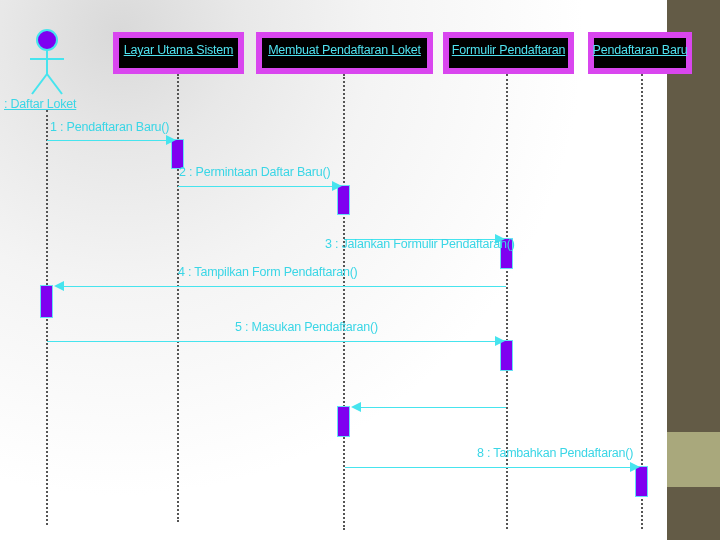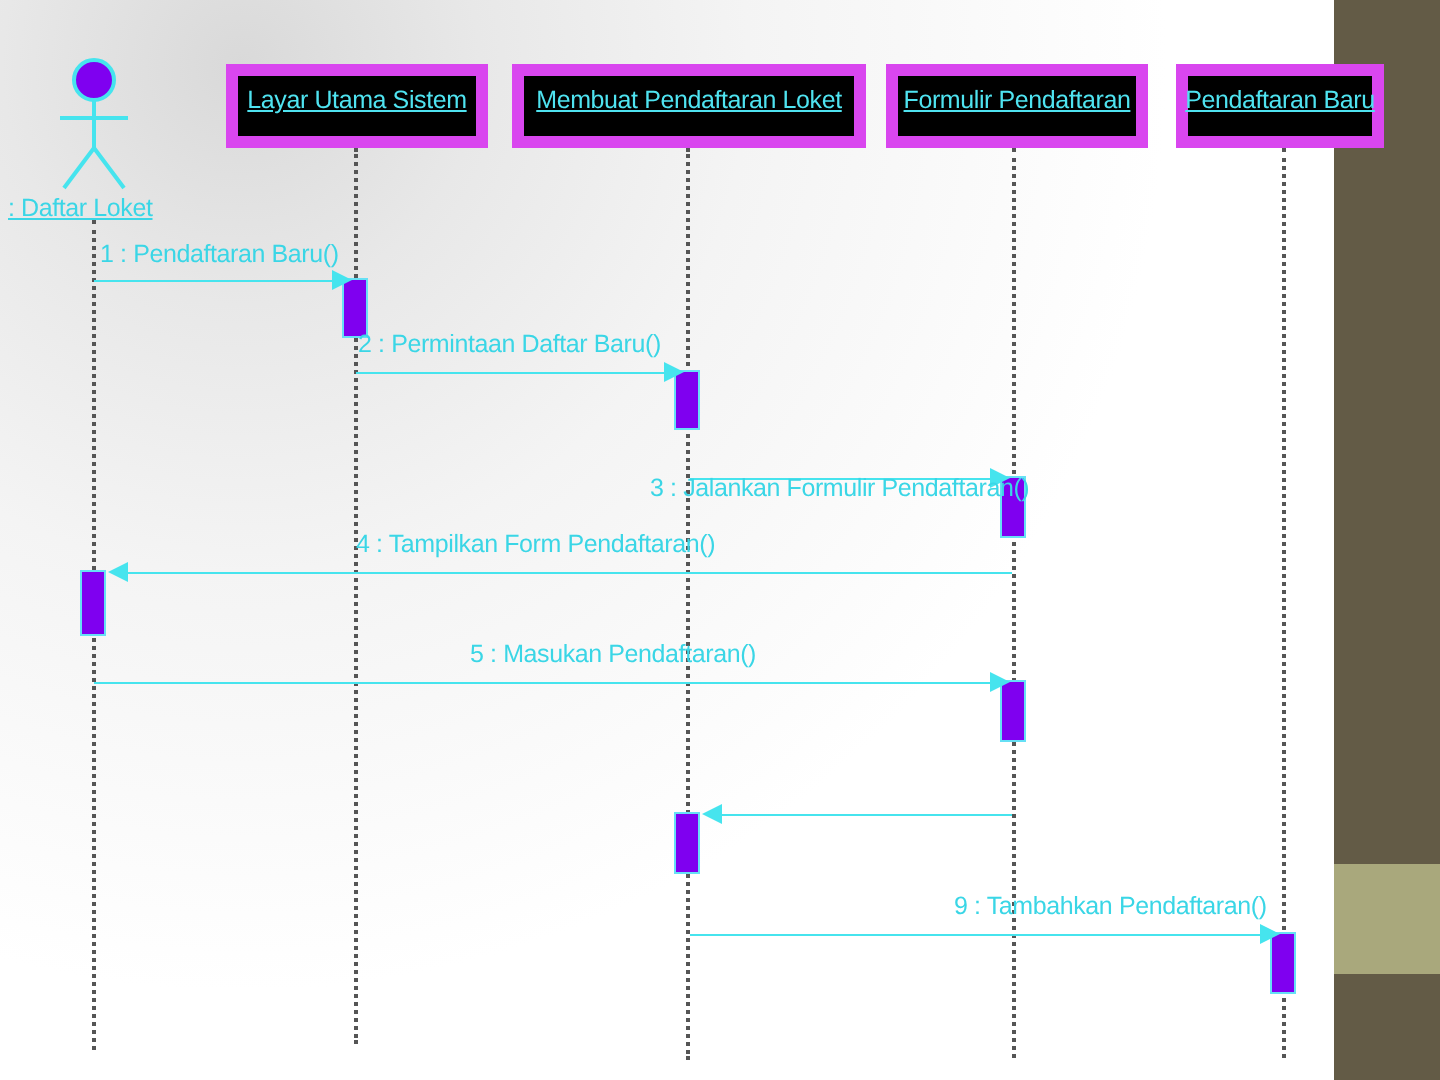--- a/index.html
+++ b/index.html
@@ -202,19 +202,19 @@
 
     <div class="msg-label" style="left:199px; top:320px;margin-left:36px;">5 : Masukan Pendaftaran()</div>
     <div class="msg-line" style="left:47px; top:341px; width:449px;"></div>
     <div class="arrow-head arrow-right" style="left:495px; top:336px;"></div>
     <div class="activation" style="left:500px; top:340px; height:31px;"></div>
 
     <div class="msg-line" style="left:353px; top:407px; width:153px;"></div>
     <div class="arrow-head arrow-left" style="left:351px; top:402px;"></div>
     <div class="activation" style="left:337px; top:406px; height:31px;"></div>
 
-    <div class="msg-label" style="left:477px; top:446px;">9 : Tambahkan Pendaftaran()</div>
+    <div class="msg-label" style="left:477px; top:446px;">8 : Tambahkan Pendaftaran()</div>
     <div class="msg-line" style="left:345px; top:467px; width:286px;"></div>
     <div class="arrow-head arrow-right" style="left:630px; top:462px;"></div>
     <div class="activation" style="left:635px; top:466px; height:31px;"></div>
 
   </div>
 </div>
 
 </body></html>

